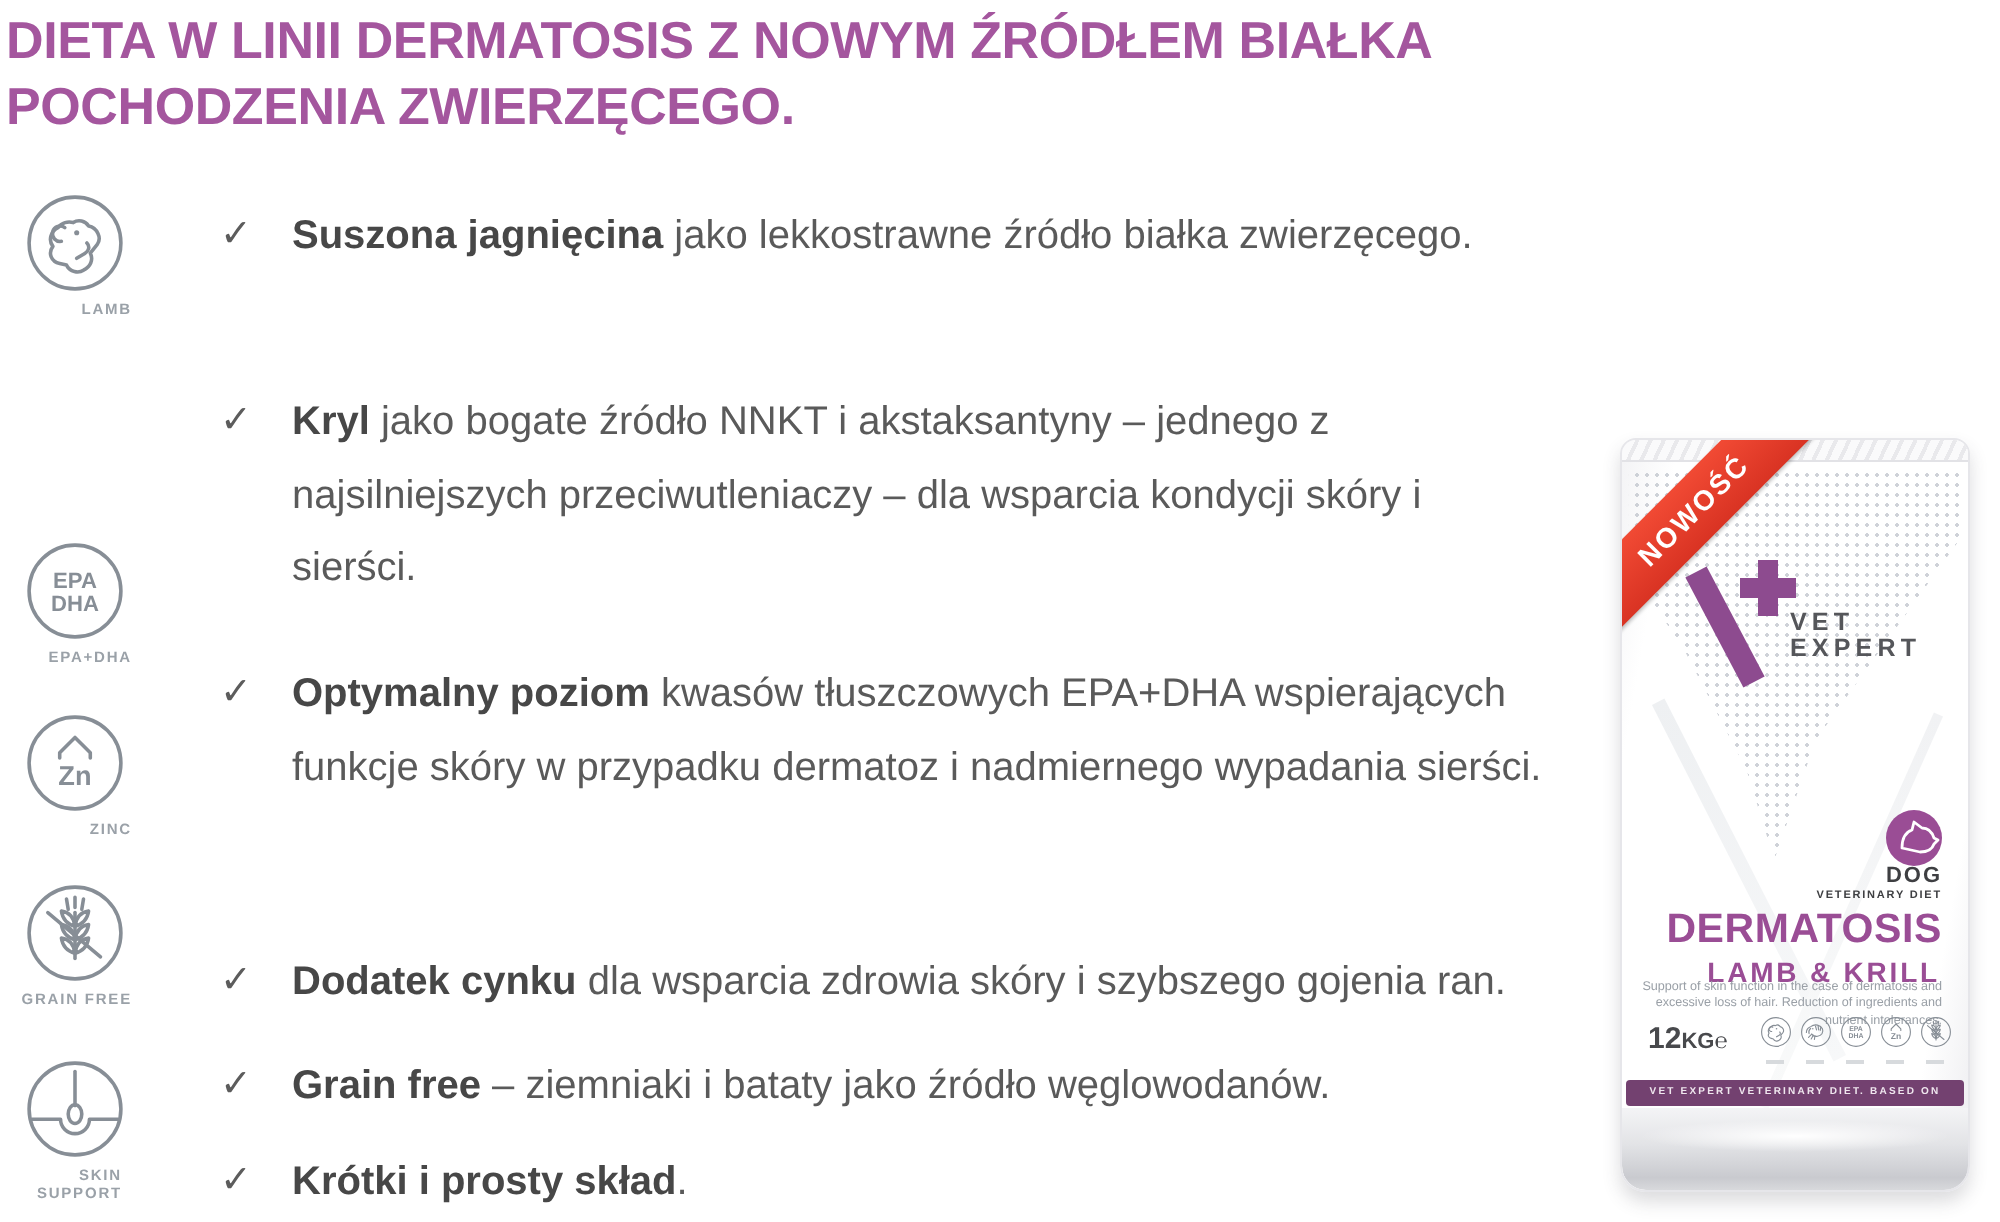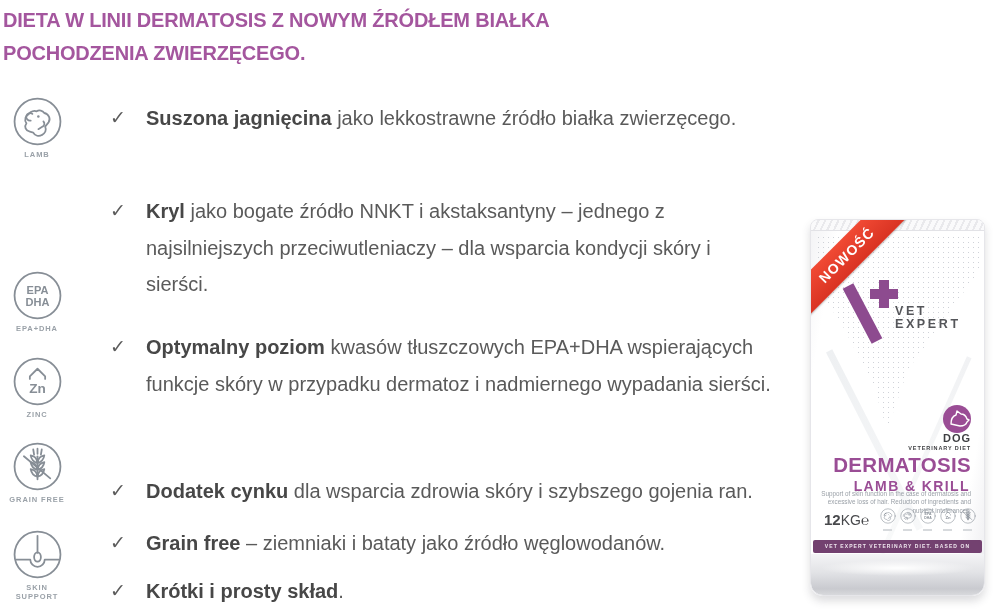--- a/index.html
+++ b/index.html
@@ -5,25 +5,25 @@
   * { margin:0; padding:0; box-sizing:border-box; }
   html,body { background:#fff; }
   .page {
     position:relative; width:1000px; height:611px; overflow:hidden;
     background:#ffffff;
     font-family:"Liberation Sans", sans-serif;
   }
   
   .title {
     position:absolute; left:3px; top:4px; width:860px;
-    font-size:20px; line-height:33px; font-weight:800;
+    font-size:26px; line-height:33px; font-weight:800;
     letter-spacing:-0.2px; color:#a4569e;
   }
   
-  .rail-item { position:absolute; left:8px; width:58px; text-align:center; }
+  .rail-item { position:absolute; left:8px; width:58px; text-align:right; }
   .rail-item svg { display:block; margin:0 auto; }
   .rail-label {
     margin-top:3px; font-size:7.5px; letter-spacing:0.9px;
     color:#9aa1a8; font-weight:600; line-height:9px;
   }
   
   .bullet {
     position:absolute; left:110px; width:676px; display:flex;
     font-size:20px; line-height:36.5px; color:#5a5a5a;
   }
@@ -74,21 +74,21 @@
   .species-sub { position:absolute; right:13px; top:225px; font-size:5.5px; font-weight:700;
     letter-spacing:0.9px; color:#3e3f42; }
   .product-name { position:absolute; right:13px; top:233px; font-size:20.5px; font-weight:800;
     letter-spacing:0.3px; color:#9a4d95; }
   .variant { position:absolute; right:14px; top:258px; font-size:14px; font-weight:700;
     letter-spacing:1.4px; color:#9a4d95; }
   .bag-desc { position:absolute; right:13px; top:270px; width:150px; text-align:right;
     font-size:6.3px; line-height:8.3px; color:#9aa0a7; }
   .weight { position:absolute; left:13px; top:291px; color:#48494c; font-weight:800;
     font-size:15px; }
-  .weight small { font-size:14px; font-weight:400; }
+  .weight small { font-size:11px; font-weight:700; }
   .minis { position:absolute; right:8px; top:288px; display:flex; gap:3px; }
   .mini-wrap { width:17px; text-align:center; }
   .mini-wrap::after { content:""; display:block; margin:1px auto 0; width:9px; height:2px;
     background:#d7dadd; }
   .bag-banner {
     position:absolute; left:2px; right:2px; top:320px; height:13px;
     background:#734170; border-radius:2px;
     color:#efe6ee; font-size:5px; font-weight:700; letter-spacing:1.1px;
     text-align:center; line-height:13px;
   }

